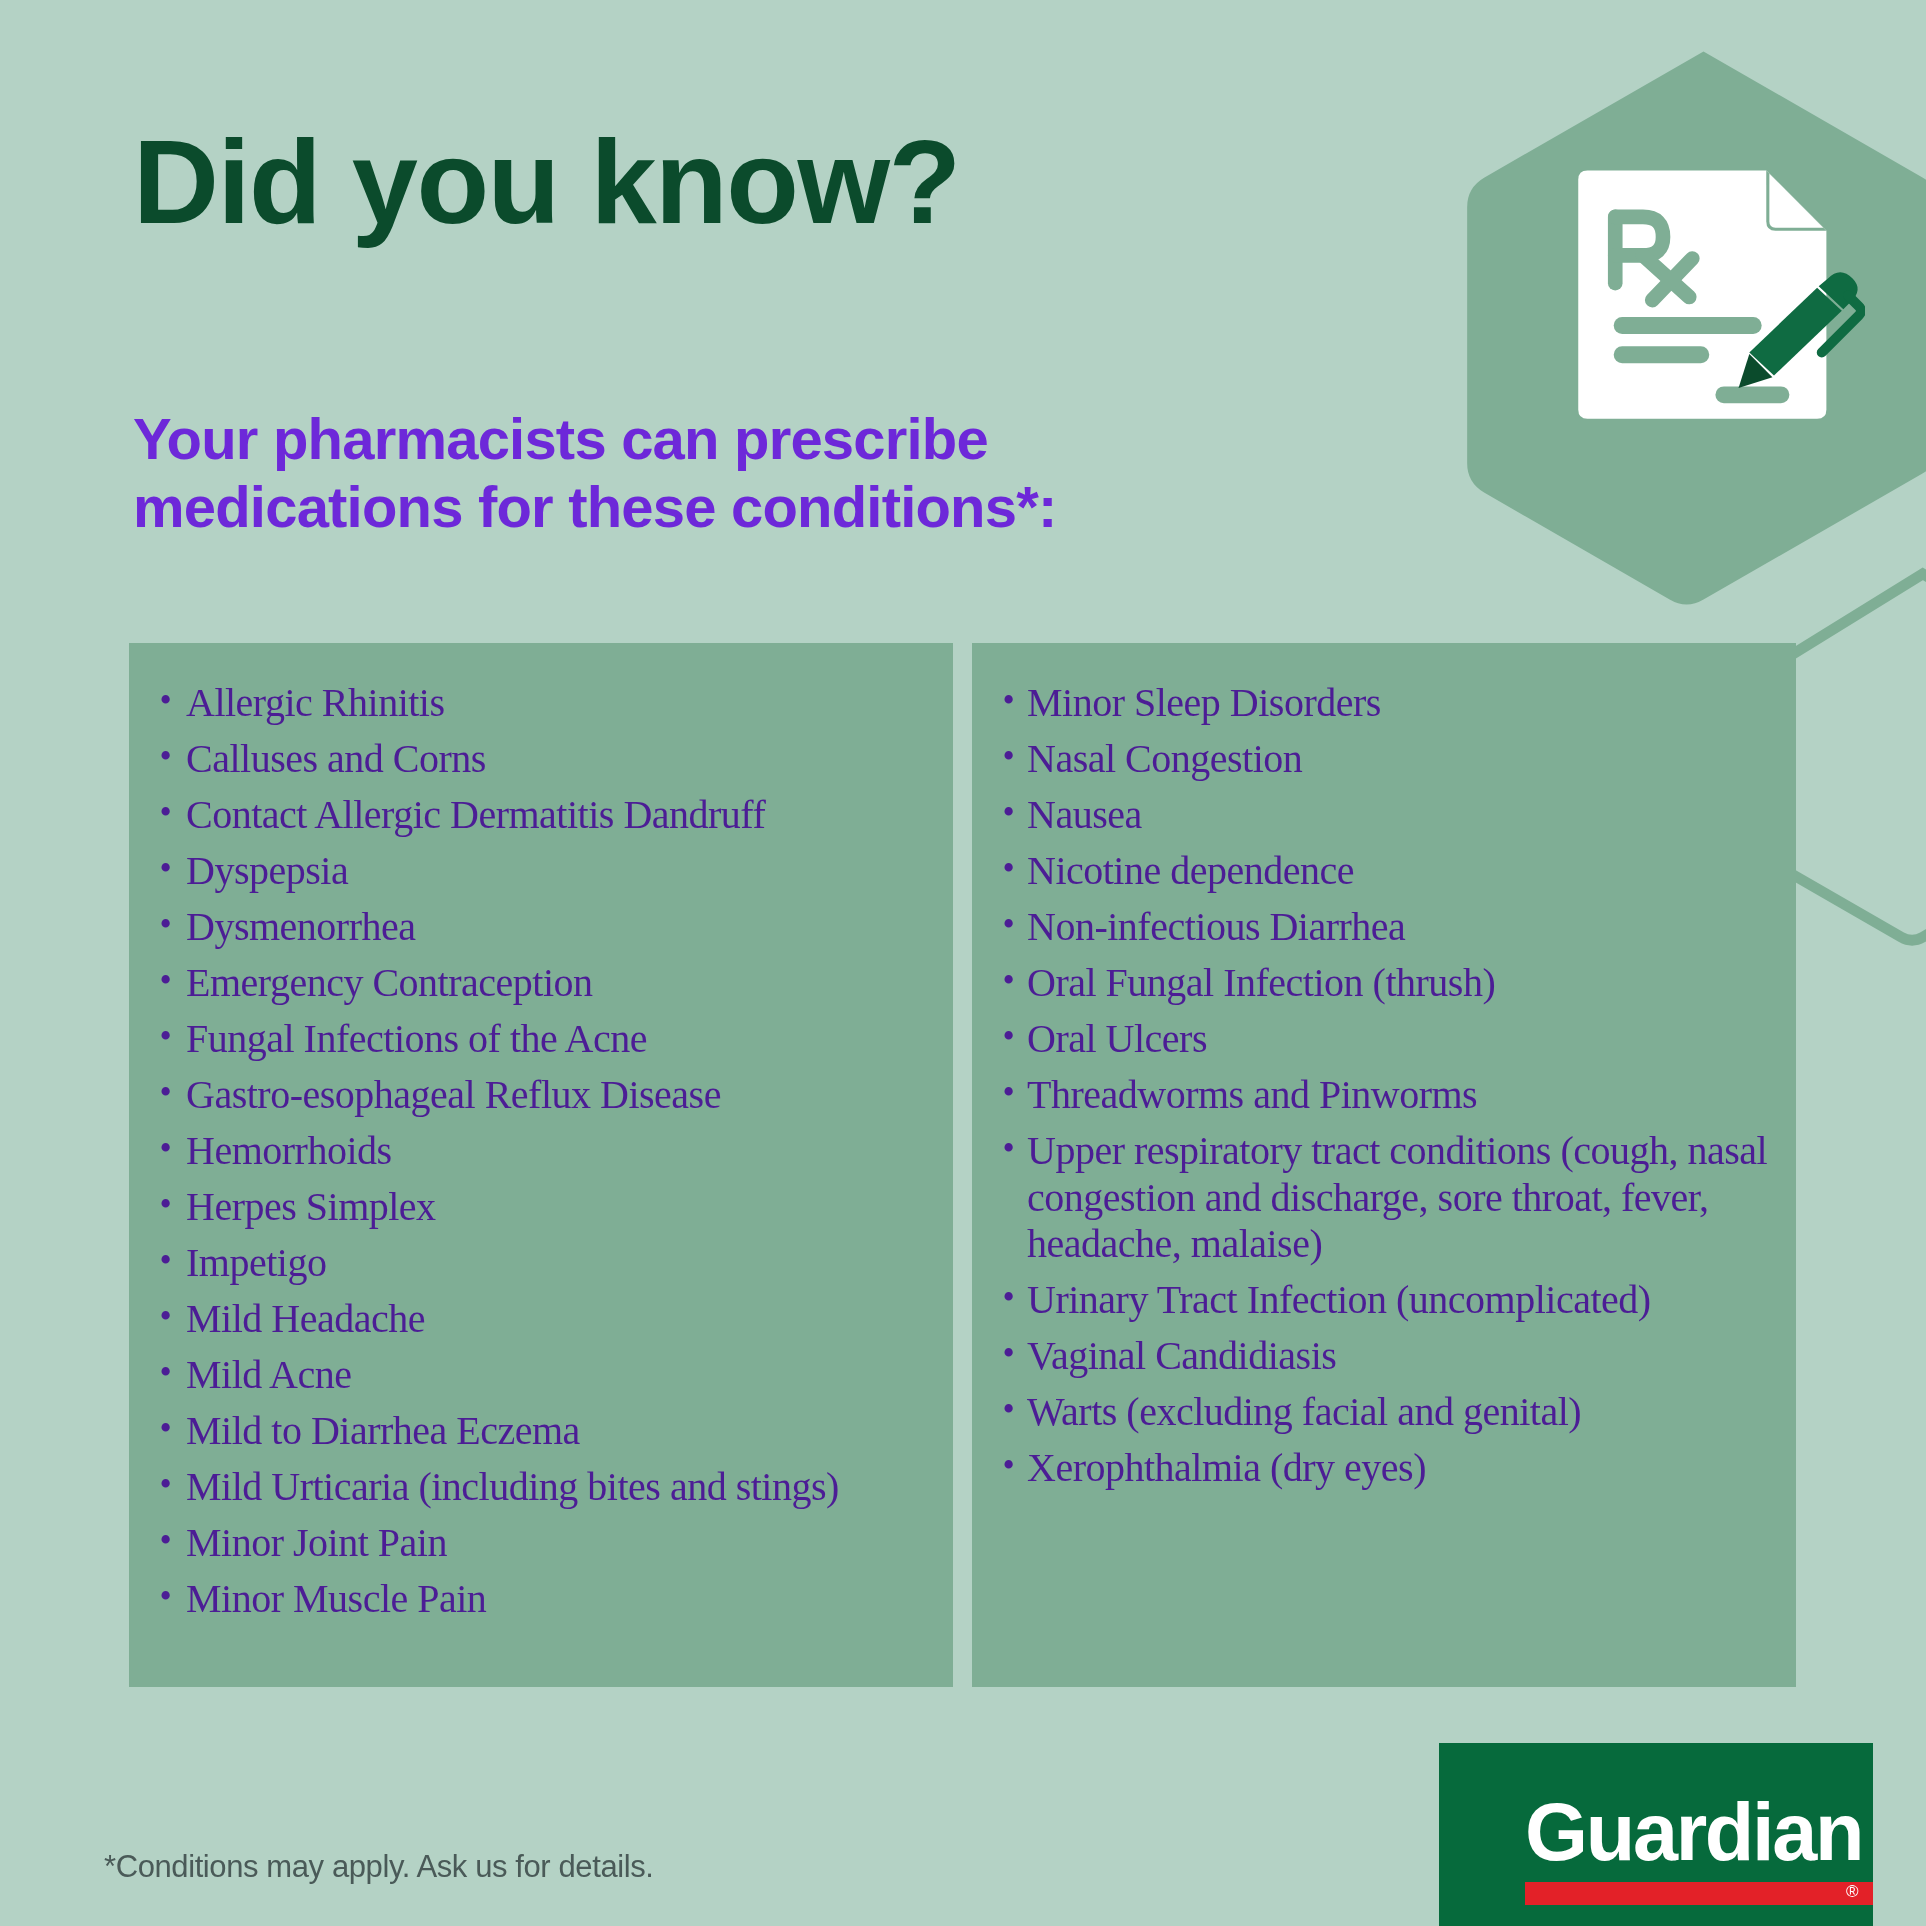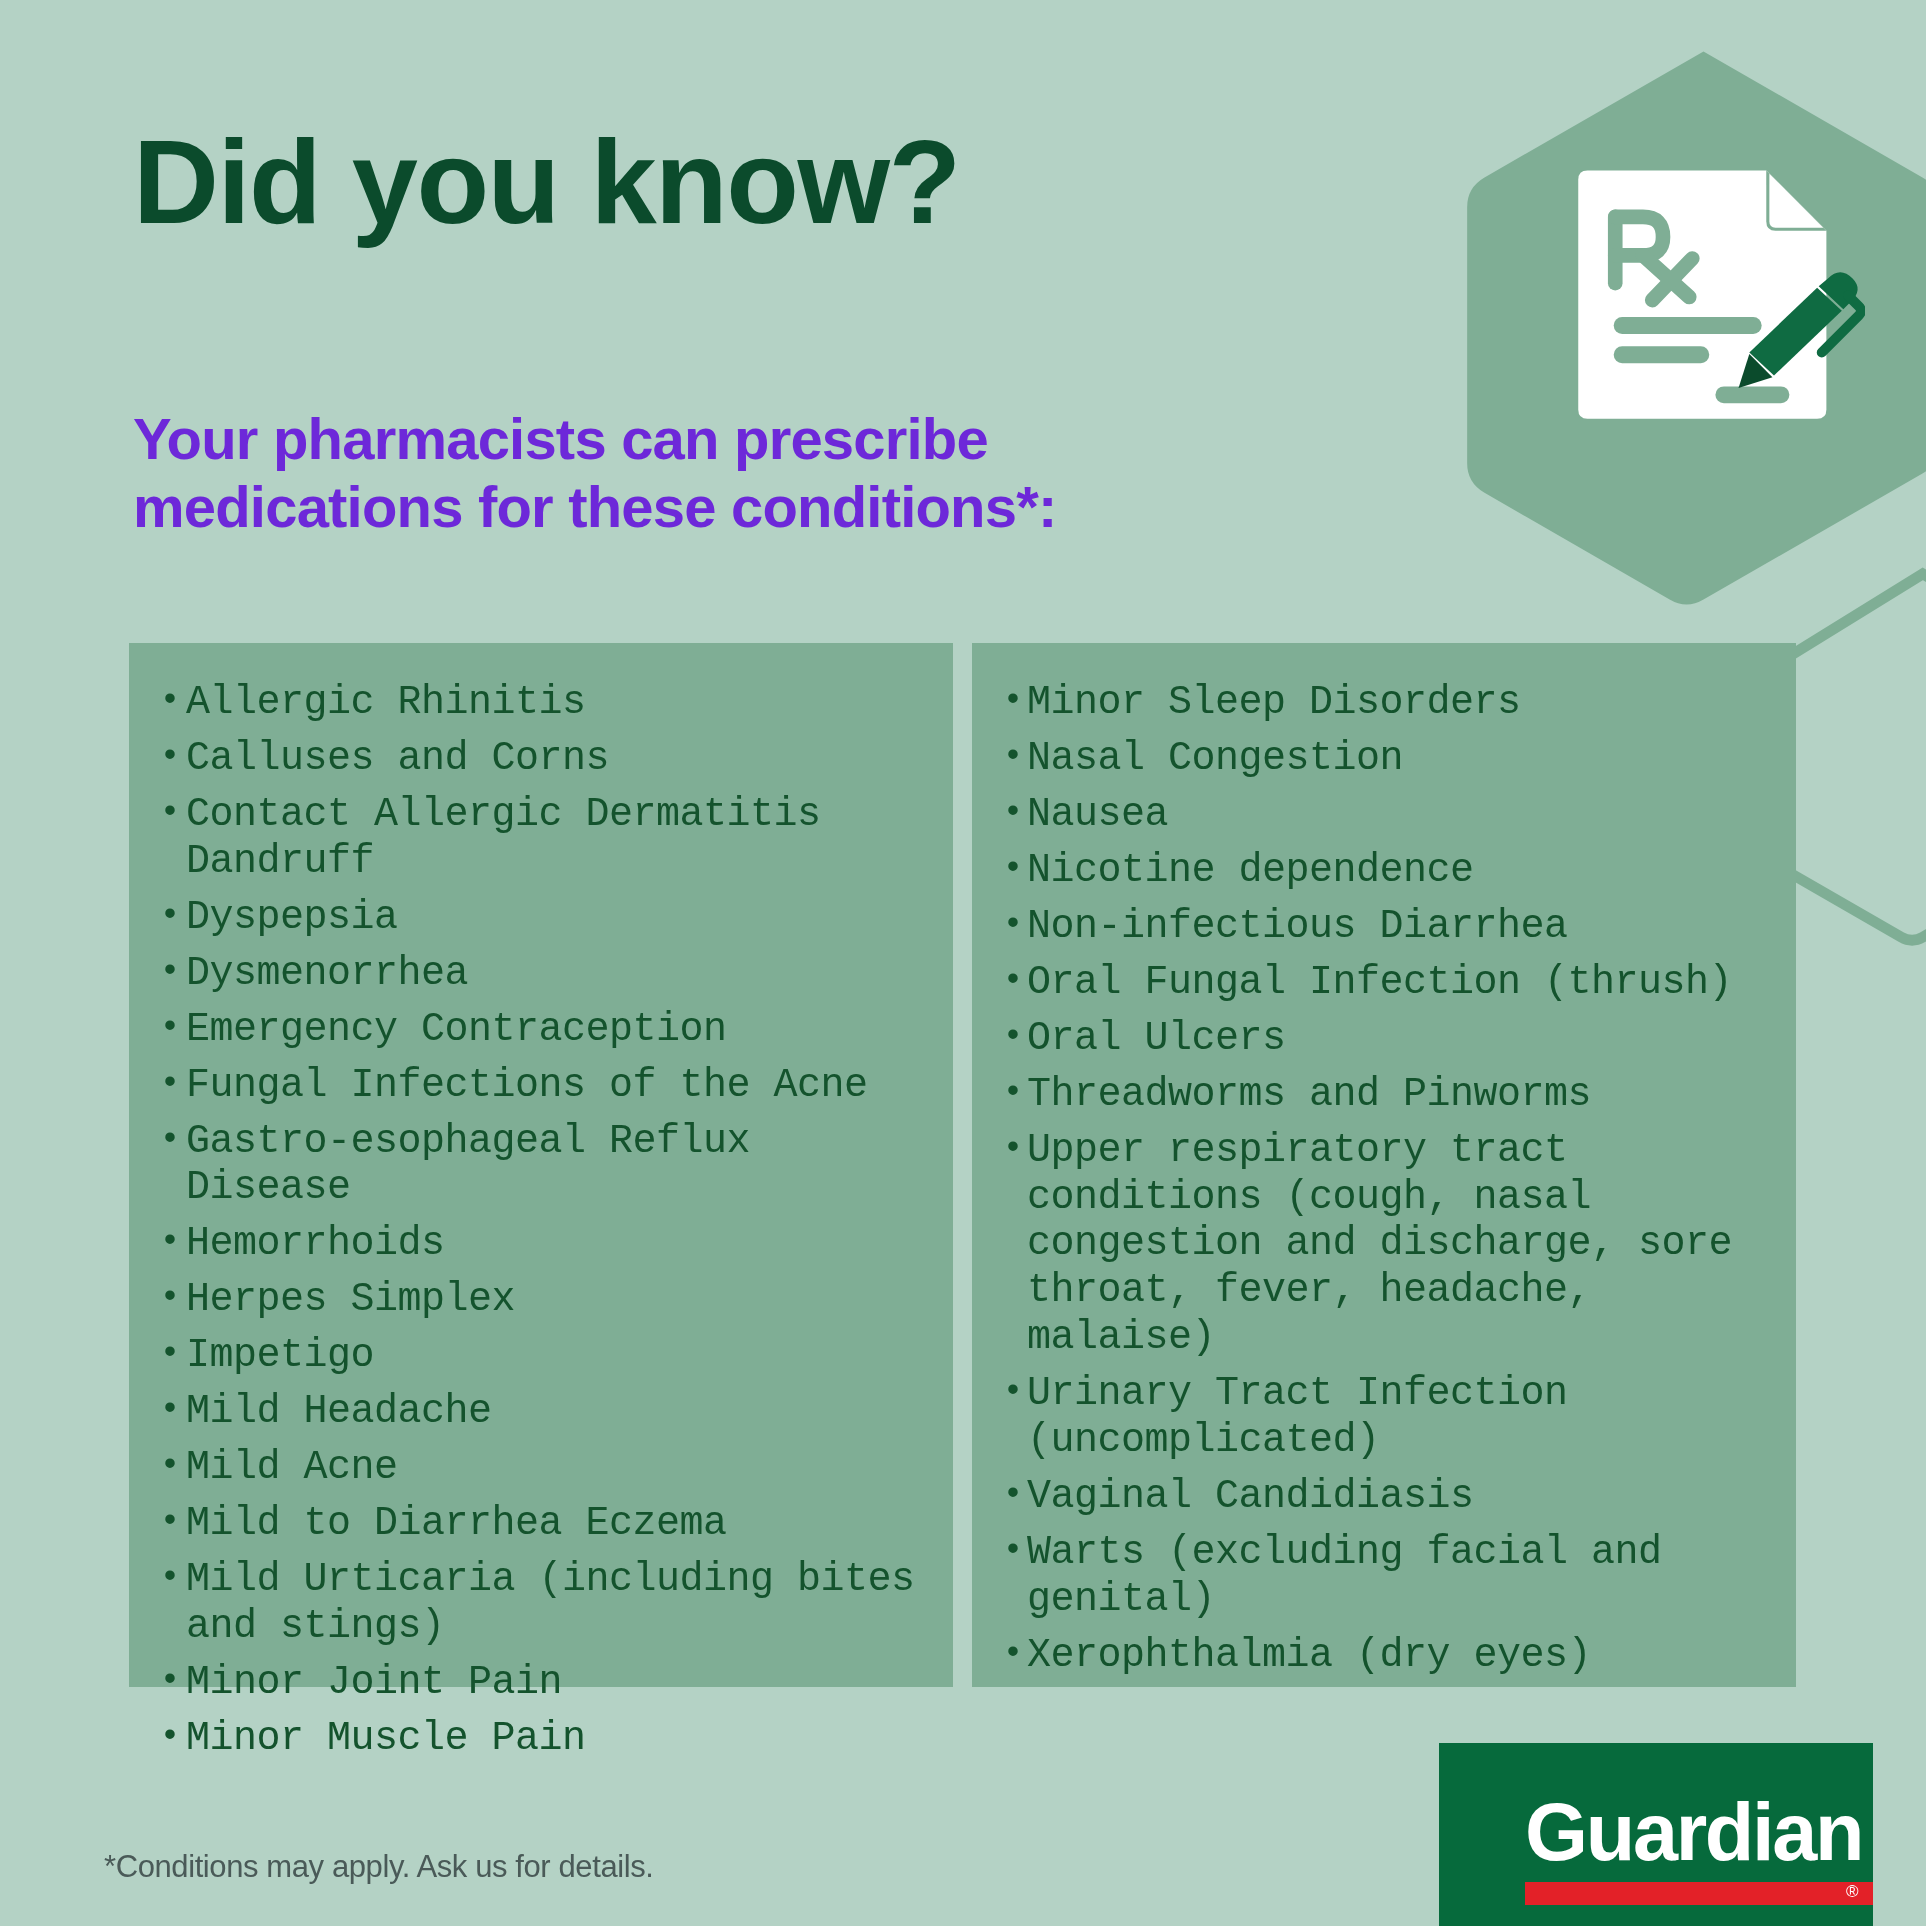--- a/index.html
+++ b/index.html
@@ -94,22 +94,22 @@
   .col-left  { width: 824px; }
   .col-right { width: 824px; }
 
   ul.cond-list {
     list-style: none;
   }
 
   ul.cond-list li {
     position: relative;
     padding-left: 29px;
-    color: #14532d;
-    font-family: Liberation Mono, monospace;
+    color: #4c1d95;
+    font-family: Liberation Serif, serif;
     font-weight: normal;
     font-size: 40px;
     line-height: 1.17;
     letter-spacing: -0.5px;
     margin-bottom: 9.2px;
   }
 
   ul.cond-list li::before {
     content: "\2022";
     position: absolute;

